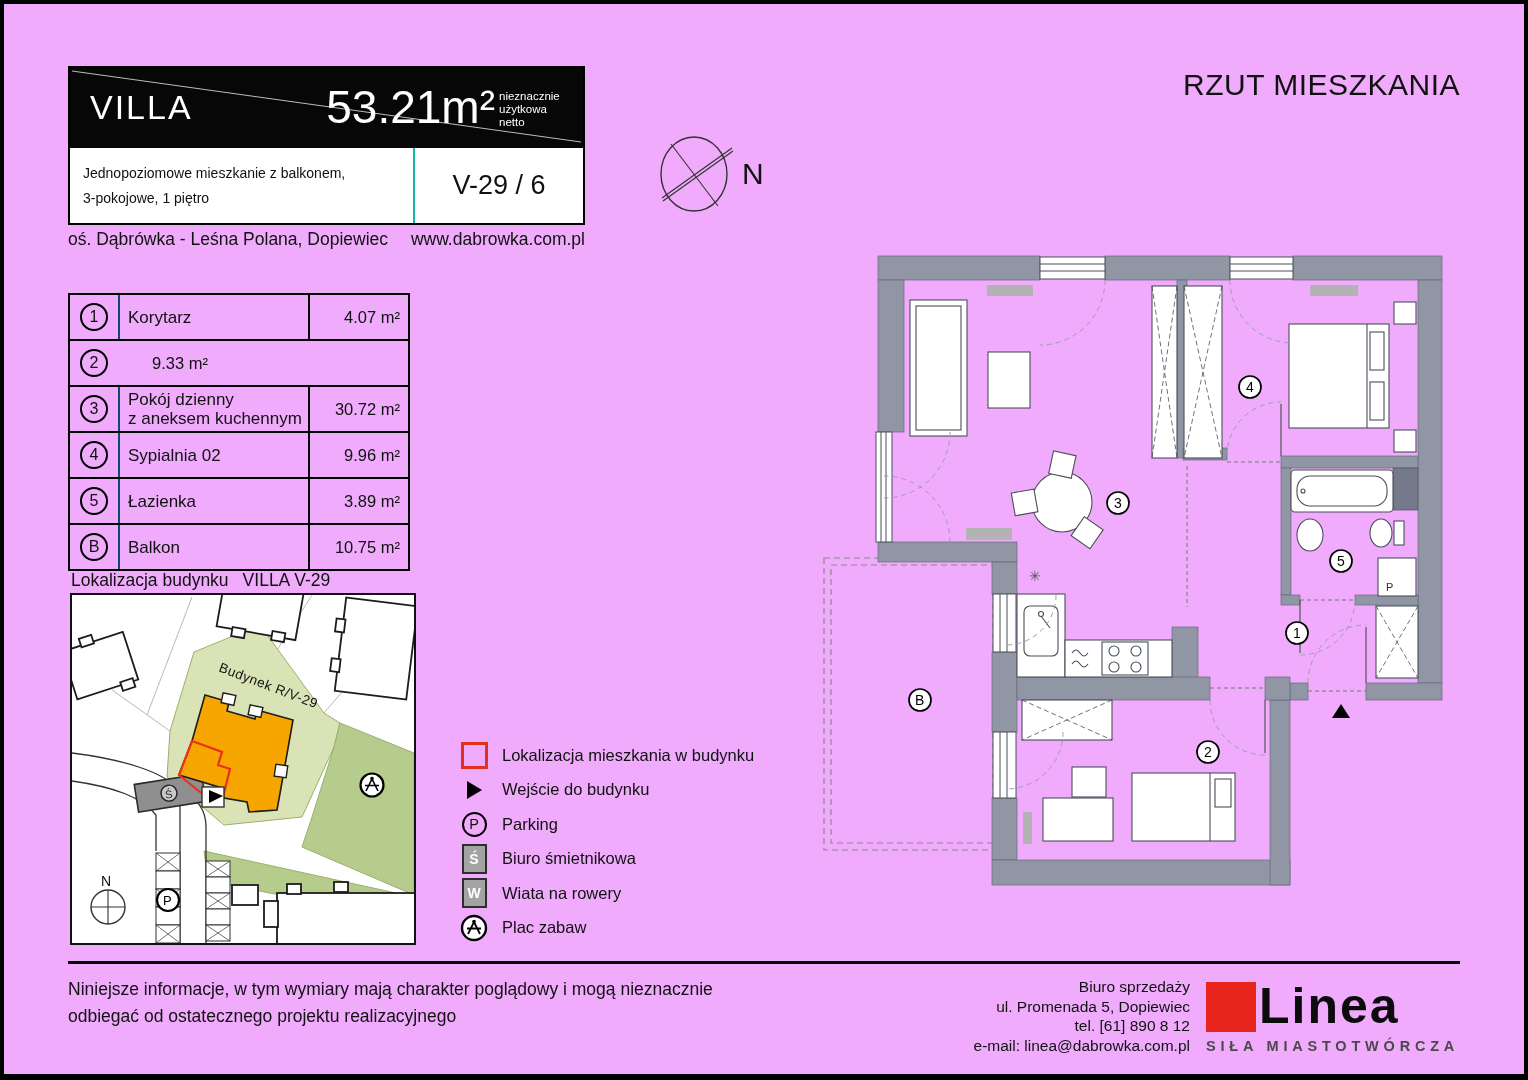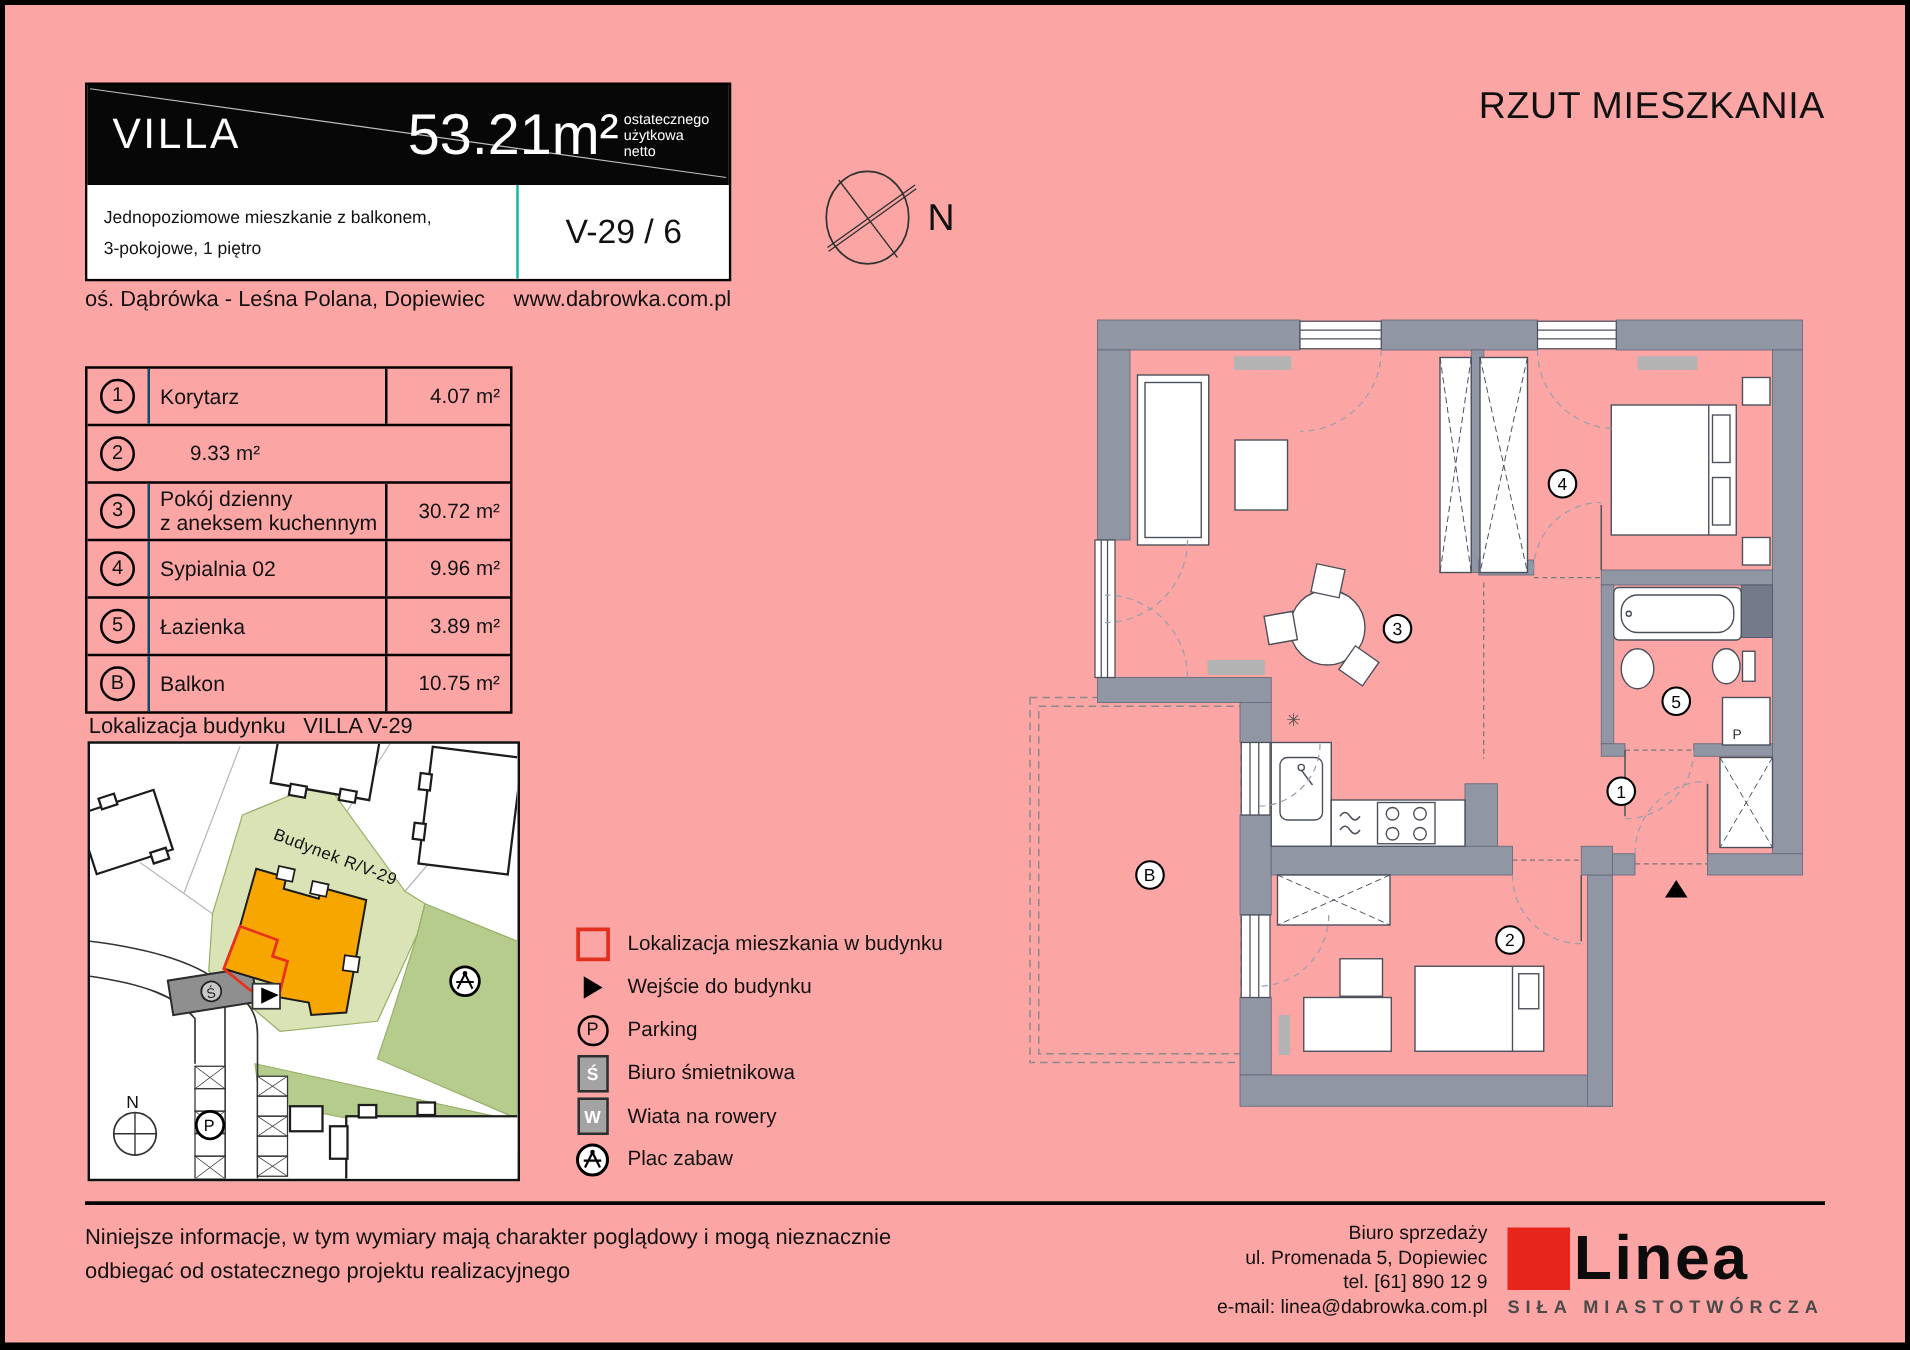--- a/index.html
+++ b/index.html
@@ -1,16 +1,16 @@
 <!DOCTYPE html>
 <html><head>
 <meta charset="utf-8">
 <style>
   html,body{margin:0;padding:0;background:#e8e8e8}
-  .page{position:relative;width:1528px;height:1080px;background:#fca5a5;
+  .page{position:relative;width:1528px;height:1080px;background:#f0abfc;
         font-family:"Liberation Sans",sans-serif;color:#111;overflow:hidden}
   .frame{position:absolute;inset:0;border:4px solid #000;border-bottom-width:6px;pointer-events:none;z-index:50}
   
   .hbox{position:absolute;left:68px;top:66px;width:517px;height:159px;border:2px solid #000;box-sizing:border-box}
   .hblack{position:absolute;left:0;top:0;right:0;height:80px;background:#070707;color:#fff}
   .hbrand{position:absolute;left:20px;top:20px;font-size:34px;letter-spacing:2px}
   .harea{position:absolute;right:88px;top:12px;font-size:46px}
   .hcap{position:absolute;right:6px;top:22px;width:78px;font-size:11.5px;line-height:13px}
   .hdiag{position:absolute;left:0;top:0}
   .hband{position:absolute;left:0;top:80px;right:0;bottom:0;background:#fff;display:flex;box-sizing:border-box}
@@ -60,21 +60,21 @@
   <div class="frame"></div>
 
   <div class="hbox">
     <div class="hblack">
       <svg class="hdiag" width="513" height="78">
         <line x1="2" y1="3" x2="511" y2="74" stroke="#bdbdbd" stroke-width="1"></line>
       </svg>
       <div class="hbrand">VILLA</div>
       <div class="harea">53.21m²</div>
       <div class="hcap">
-        <div>ostatecznego</div>
+        <div>nieznacznie</div>
         <div>użytkowa</div>
         <div>netto</div>
       </div>
     </div>
     <div class="hband">
       <div class="hdesc">
         <div>Jednopoziomowe mieszkanie z balkonem,</div>
         <div>3-pokojowe, 1 piętro</div>
       </div>
       <div class="hunit">V-29 / 6</div>
@@ -485,21 +485,21 @@
   </div>
 
   <div class="fline"></div>
   <div class="disc">
     <div>Niniejsze informacje, w tym wymiary mają charakter poglądowy i mogą nieznacznie</div>
     <div>odbiegać od ostatecznego projektu realizacyjnego</div>
   </div>
   <div class="office">
     <div>Biuro sprzedaży</div>
     <div>ul. Promenada 5, Dopiewiec</div>
-    <div>tel. [61] 890 12 9</div>
+    <div>tel. [61] 890 8 12</div>
     <div>e-mail: linea@dabrowka.com.pl</div>
   </div>
   <div class="logo">
     <div class="logorow">
       <div class="logosq"></div>
       <div class="logoword">Linea</div>
     </div>
     <div class="logotag">SIŁA MIASTOTWÓRCZA</div>
   </div>
 </div>

